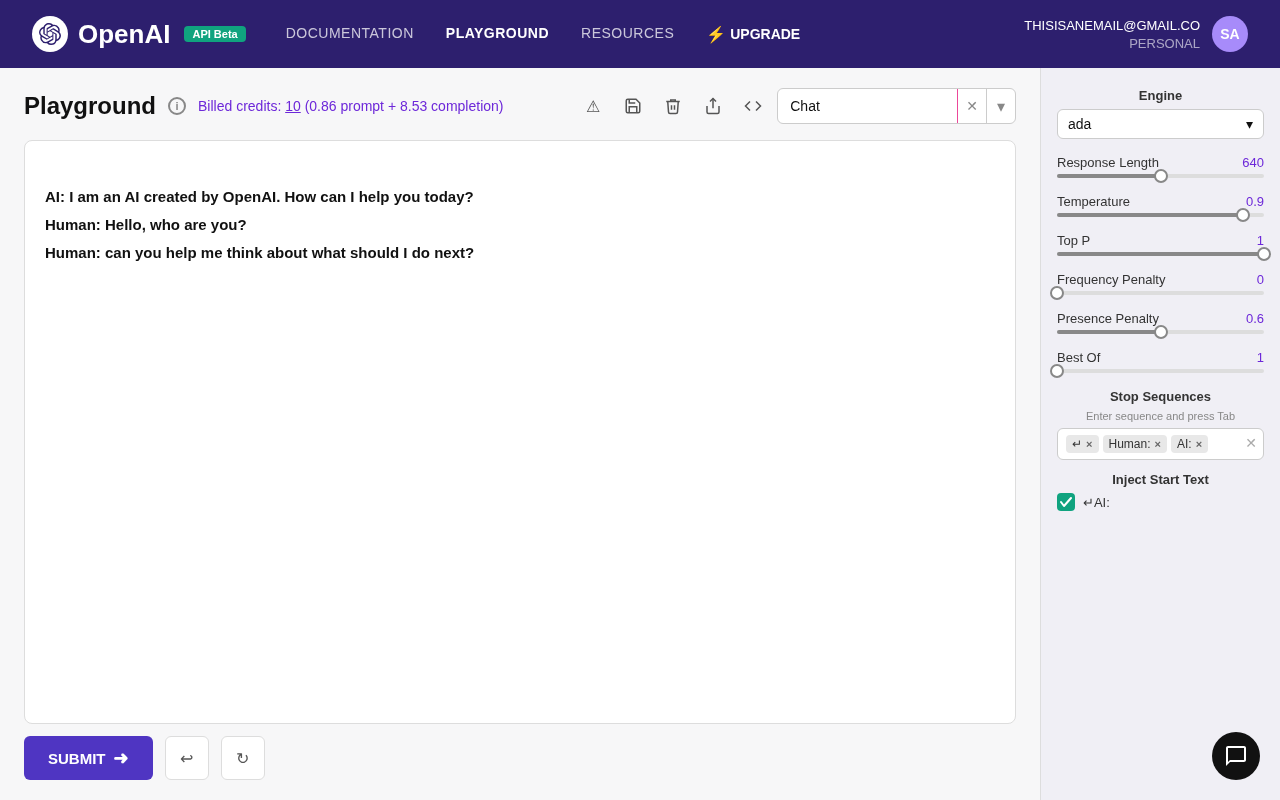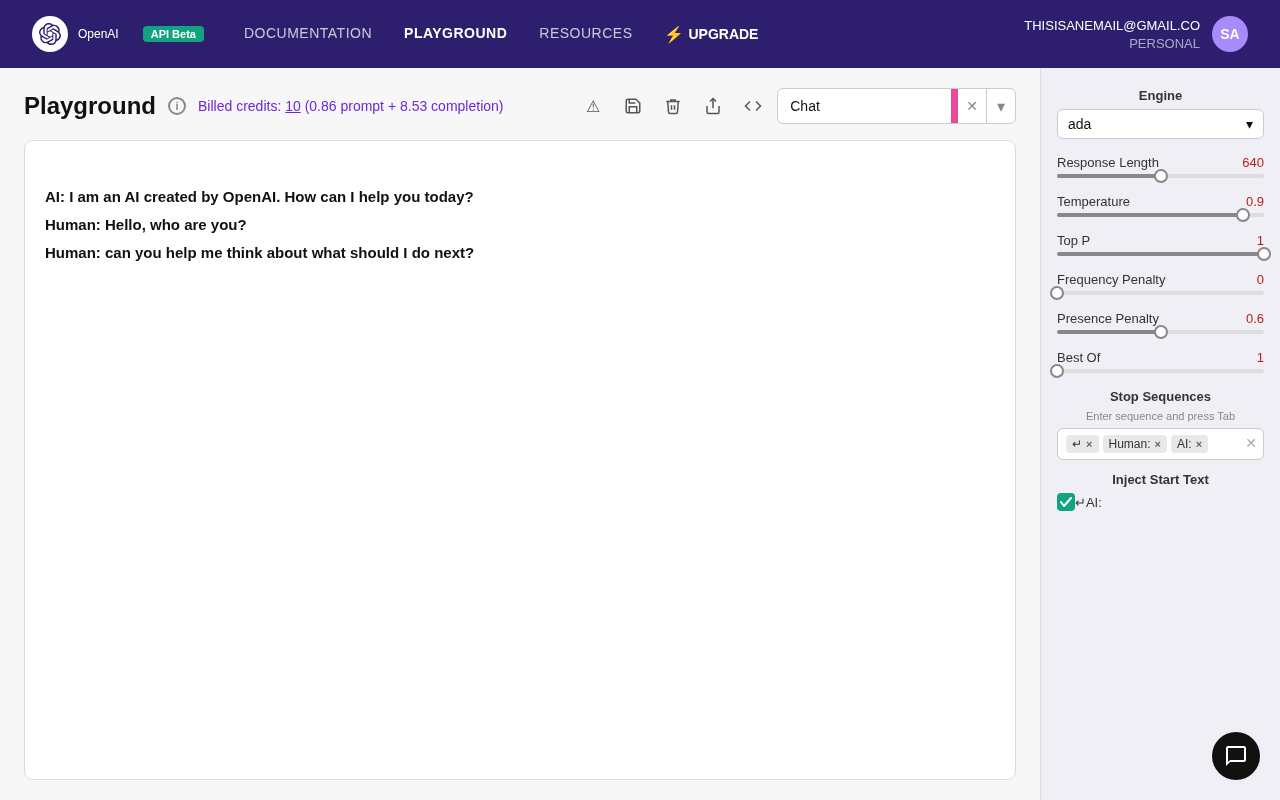--- a/index.html
+++ b/index.html
@@ -20,29 +20,29 @@
       gap: 10px;
       color: white;
     }
     .nav-logo-icon {
       width: 36px; height: 36px;
       background: white;
       border-radius: 50%;
       display: flex; align-items: center; justify-content: center;
     }
     .nav-logo-icon svg { width: 22px; height: 22px; }
-    .nav-logo-text { font-size: 12px; font-weight: 400; color: white; }
+    .nav-logo-text { font-size: 26px; font-weight: 700; color: white; }
     .api-badge {
       background: #10a37f;
       color: white;
       font-size: 11px;
       font-weight: 600;
       padding: 2px 8px;
       border-radius: 4px;
-      margin-left: 14px;
+      margin-left: 4px;
     }
     .nav-links {
       display: flex;
       gap: 32px;
       flex: 1;
     }
     .nav-link {
       color: rgba(255,255,255,0.75);
       font-size: 14px;
       font-weight: 500;
@@ -143,21 +143,21 @@
       border: 1px solid #ccc;
       border-radius: 6px;
       background: white;
       height: 36px;
       overflow: hidden;
     }
     .preset-value {
       padding: 0 12px;
       font-size: 14px;
       color: #111;
-      border-right: 7px solid #ec4899;
+      border-right: 1px solid #ec4899;
       height: 100%;
       display: flex; align-items: center;
       min-width: 180px;
     }
     .preset-clear {
       padding: 0 8px;
       color: #888;
       cursor: pointer;
       border-right: 1px solid #ccc;
       height: 100%;
@@ -252,21 +252,21 @@
       justify-content: space-between;
       margin-bottom: 4px;
     }
     .param-label {
       font-size: 13px;
       font-weight: 500;
       color: #333;
     }
     .param-value {
       font-size: 13px;
-      color: #b91c1c;
+      color: #6d28d9;
       font-weight: 500;
     }
     .slider-track {
       position: relative;
       height: 4px;
       background: #ddd;
       border-radius: 2px;
       margin-bottom: 12px;
     }
     .slider-fill {
@@ -323,20 +323,21 @@
       top: 6px; right: 6px;
       color: #aaa;
       cursor: pointer;
       font-size: 14px;
     }
 
     
     .inject-row {
       display: flex;
       align-items: center;
+      gap: 8px;
     }
     .inject-checkbox {
       width: 18px; height: 18px;
       background: #10a37f;
       border-radius: 4px;
       display: flex; align-items: center; justify-content: center;
       cursor: pointer;
       flex-shrink: 0;
     }
     .inject-value {
@@ -445,20 +446,28 @@
 
     <div class="playground-box">
       <div class="playground-content">
         <br>
         <p><strong>AI: I am an AI created by OpenAI. How can I help you today?</strong></p>
         <p><strong>Human: Hello, who are you?</strong></p>
         <p><strong>Human: can you help me think about what should I do next?</strong></p>
       </div>
     </div>
 
+    <div class="bottom-actions">
+      <button class="submit-btn">
+        <span>SUBMIT</span>
+        <span class="arrow-icon">➜</span>
+      </button>
+      <button class="action-btn" title="Undo">↩</button>
+      <button class="action-btn" title="Redo">↻</button>
+    </div>
 
   </div>
 
   <div class="sidebar">
 
     <div class="sidebar-section">
       <div class="sidebar-label">Engine</div>
       <div class="engine-select">
         <span>ada</span>
         <span>▾</span>

